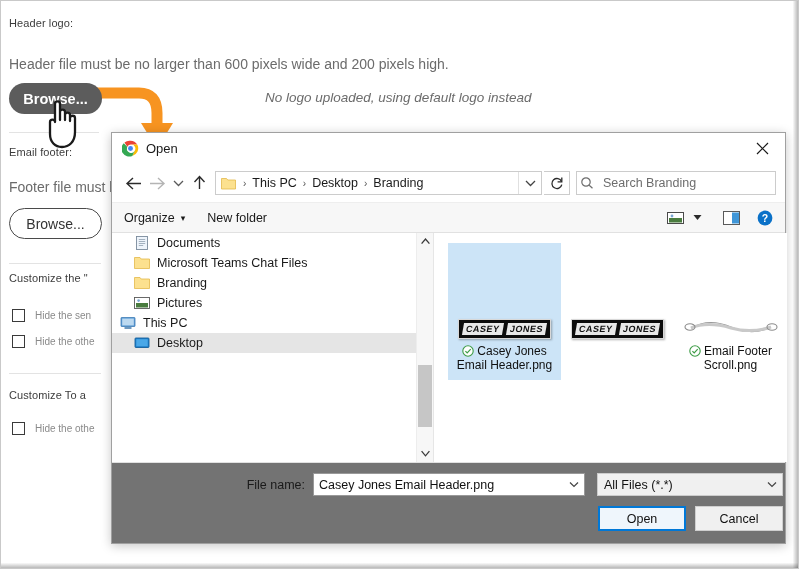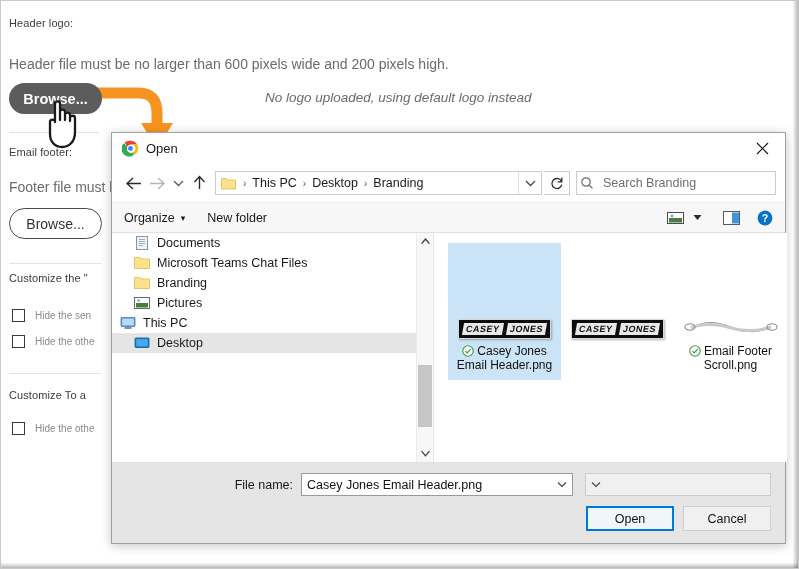--- a/index.html
+++ b/index.html
@@ -420,23 +420,23 @@
     background: #e8e8e8;
     color: #111;
     padding: 1px 3px;
     transform: skewX(-10deg);
     display: inline-block;
   }
 
   
   .dlg-footer {
     flex: 0 0 auto;
-    background: #e5e5e5;
+    background: #737373;
     border-top: 1px solid #e1e1e1;
-    padding: 10px 14px 12px 14px;
+    padding: 10px 2px 12px 14px;
     box-sizing: border-box;
   }
   .fn-row {
     display: flex;
     align-items: center;
     gap: 8px;
   }
   .fn-label {
     font-size: 12.5px;
     color: #1a1a1a;
@@ -783,20 +783,21 @@
         <span class="fn-label">File name:</span>
         <div class="fn-input">
           <span class="val">Casey Jones Email Header.png</span>
           <div class="fn-chev">
             <svg width="10" height="7" viewBox="0 0 10 7">
                 <path d="M1 1.5 L5 5.5 L9 1.5" stroke="#444" stroke-width="1.2" fill="none"></path>
               </svg>
           </div>
         </div>
         <div class="filter-select">
+          <span class="val">All Files (*.*)</span>
           <div class="fn-chev">
             <svg width="10" height="7" viewBox="0 0 10 7">
                 <path d="M1 1.5 L5 5.5 L9 1.5" stroke="#444" stroke-width="1.2" fill="none"></path>
               </svg>
           </div>
         </div>
       </div>
 
       <div class="btn-row">
         <div class="dlg-btn primary">Open</div>

